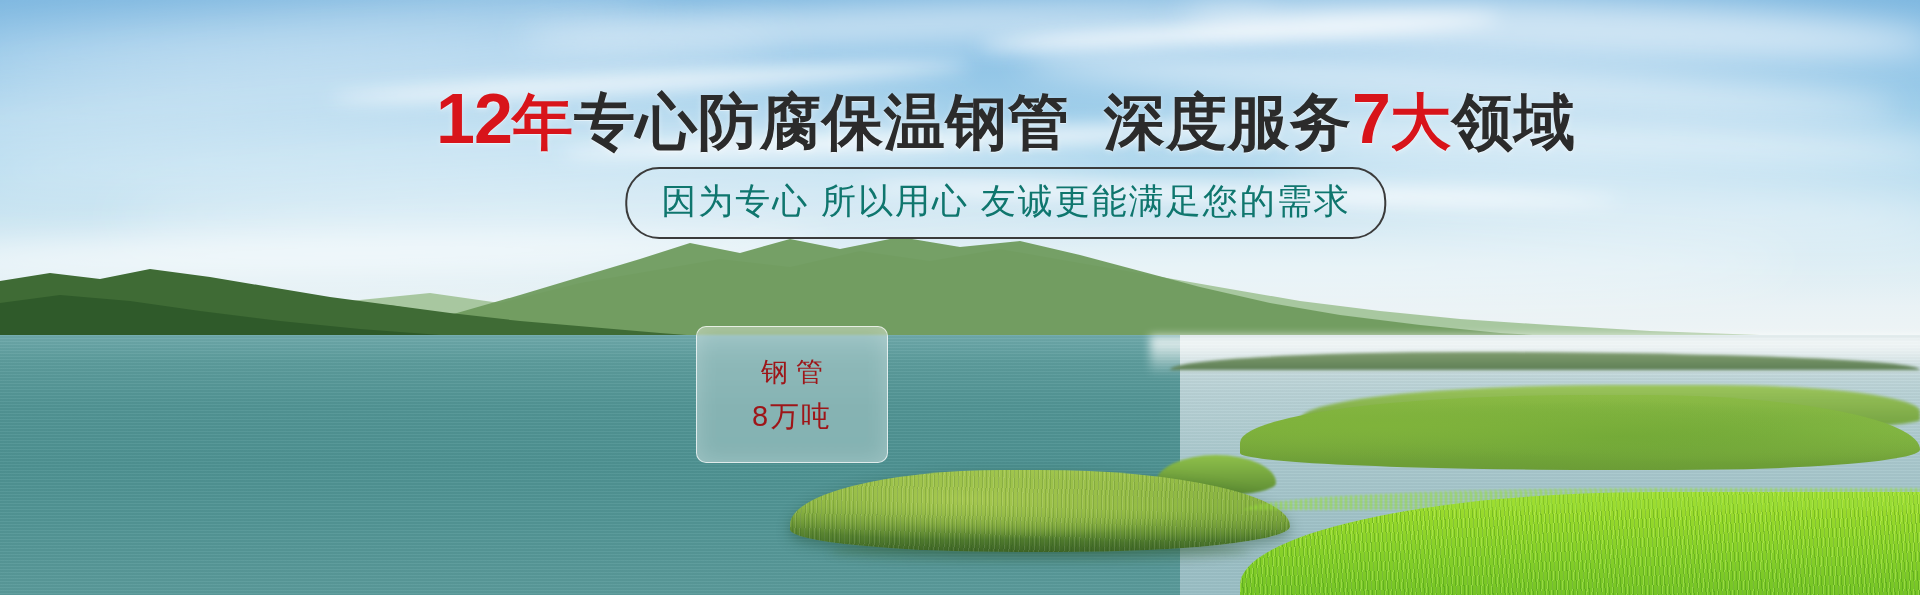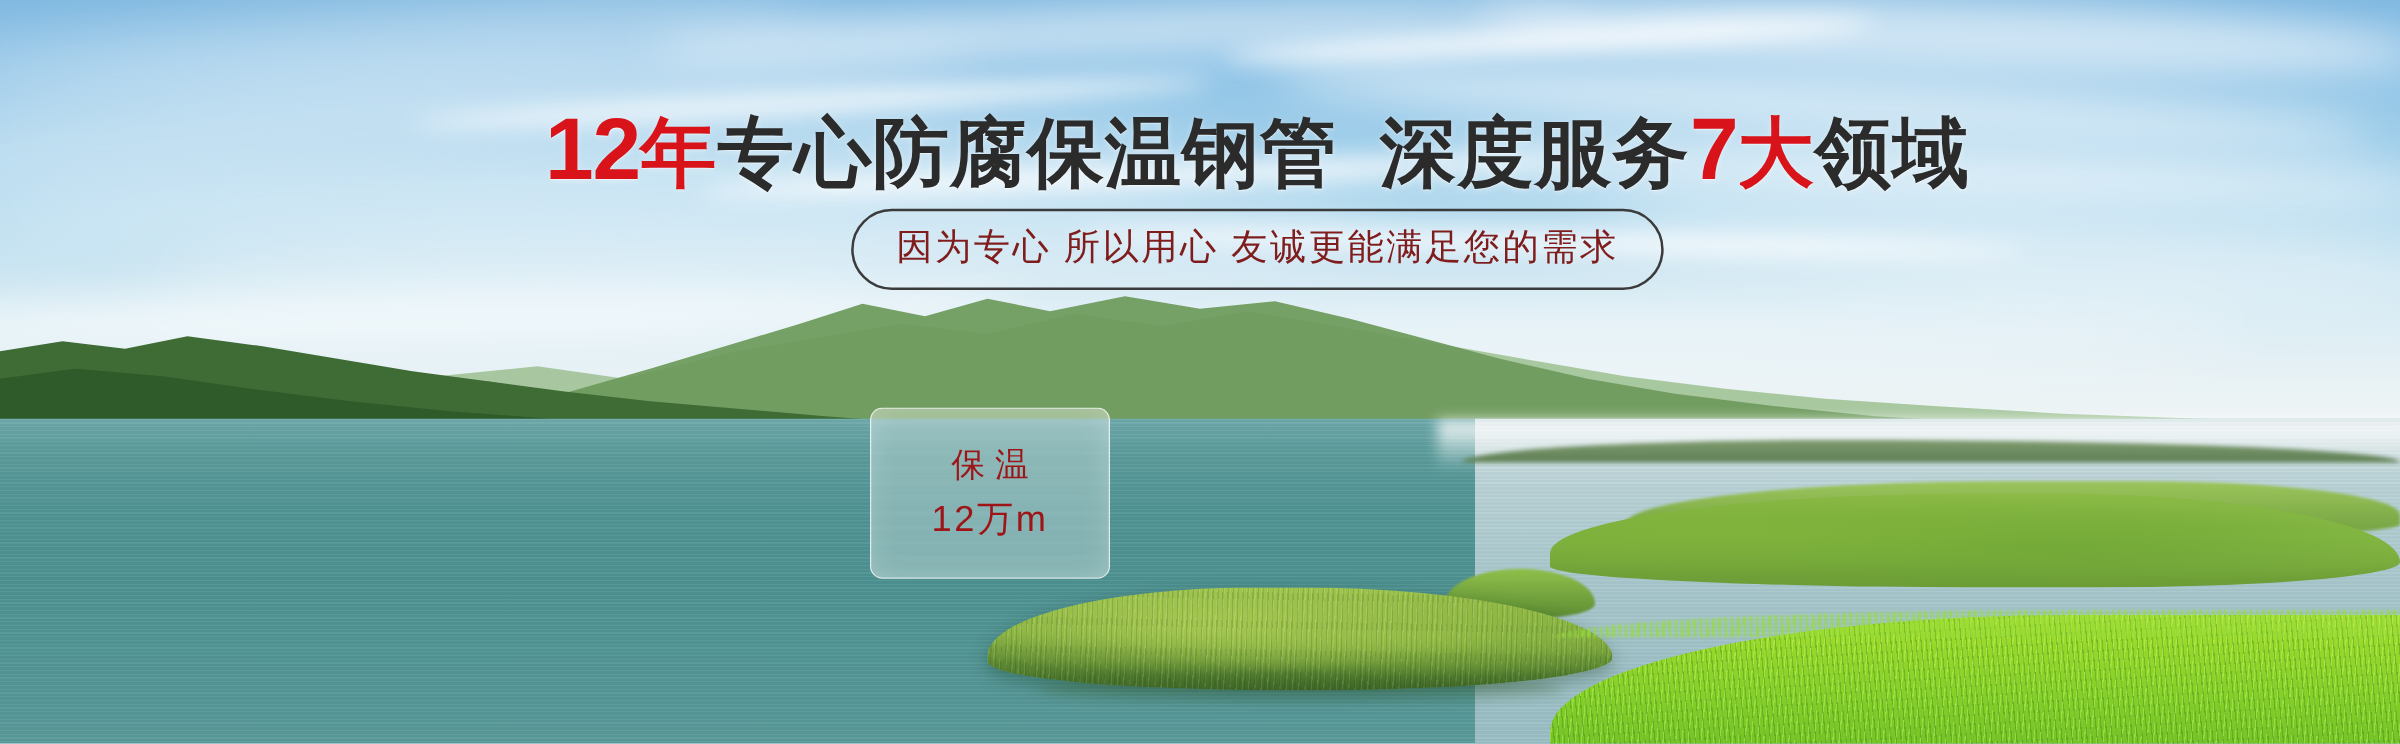--- a/index.html
+++ b/index.html
@@ -182,22 +182,22 @@
     letter-spacing:-1px;
   }
   .headline .gap{display:inline-block;width:34px;}
 
   .subpill{
     position:absolute;left:50%;top:167px;
     transform:translateX(-50%);
     border:2px solid #3b3b3b;
     border-radius:34px;
     padding:9px 34px 12px 34px;
-    font-size:29px;
-    color:#7f1d1d;
+    font-size:35px;
+    color:#0f766e;
     letter-spacing:2px;
     white-space:nowrap;
     background:rgba(255,255,255,0.04);
   }
 
   
   .cards{
     position:absolute;left:650px;top:326px;
     display:flex;
     gap:17px;
@@ -305,22 +305,22 @@
     <div class="headline">
       <span class="accent num">12</span><span class="accent">年</span><span>专心防腐保温钢管</span><span class="gap"></span><span>深度服务</span><span class="accent num">7</span><span class="accent">大</span><span>领域</span>
     </div>
 
     <div class="subpill">
       <span>因为专心 所以用心 友诚更能满足您的需求</span>
     </div>
 
     <div class="cards">
 
-
-
       <div class="card">
-        <div class="card-label">保温</div>
-        <div class="card-value"><span>12万m</span></div>
+        <div class="card-label">钢管</div>
+        <div class="card-value"><span>8万吨</span></div>
       </div>
+
+
 
     </div>
   </div>
 </div>
 
 </body></html>

